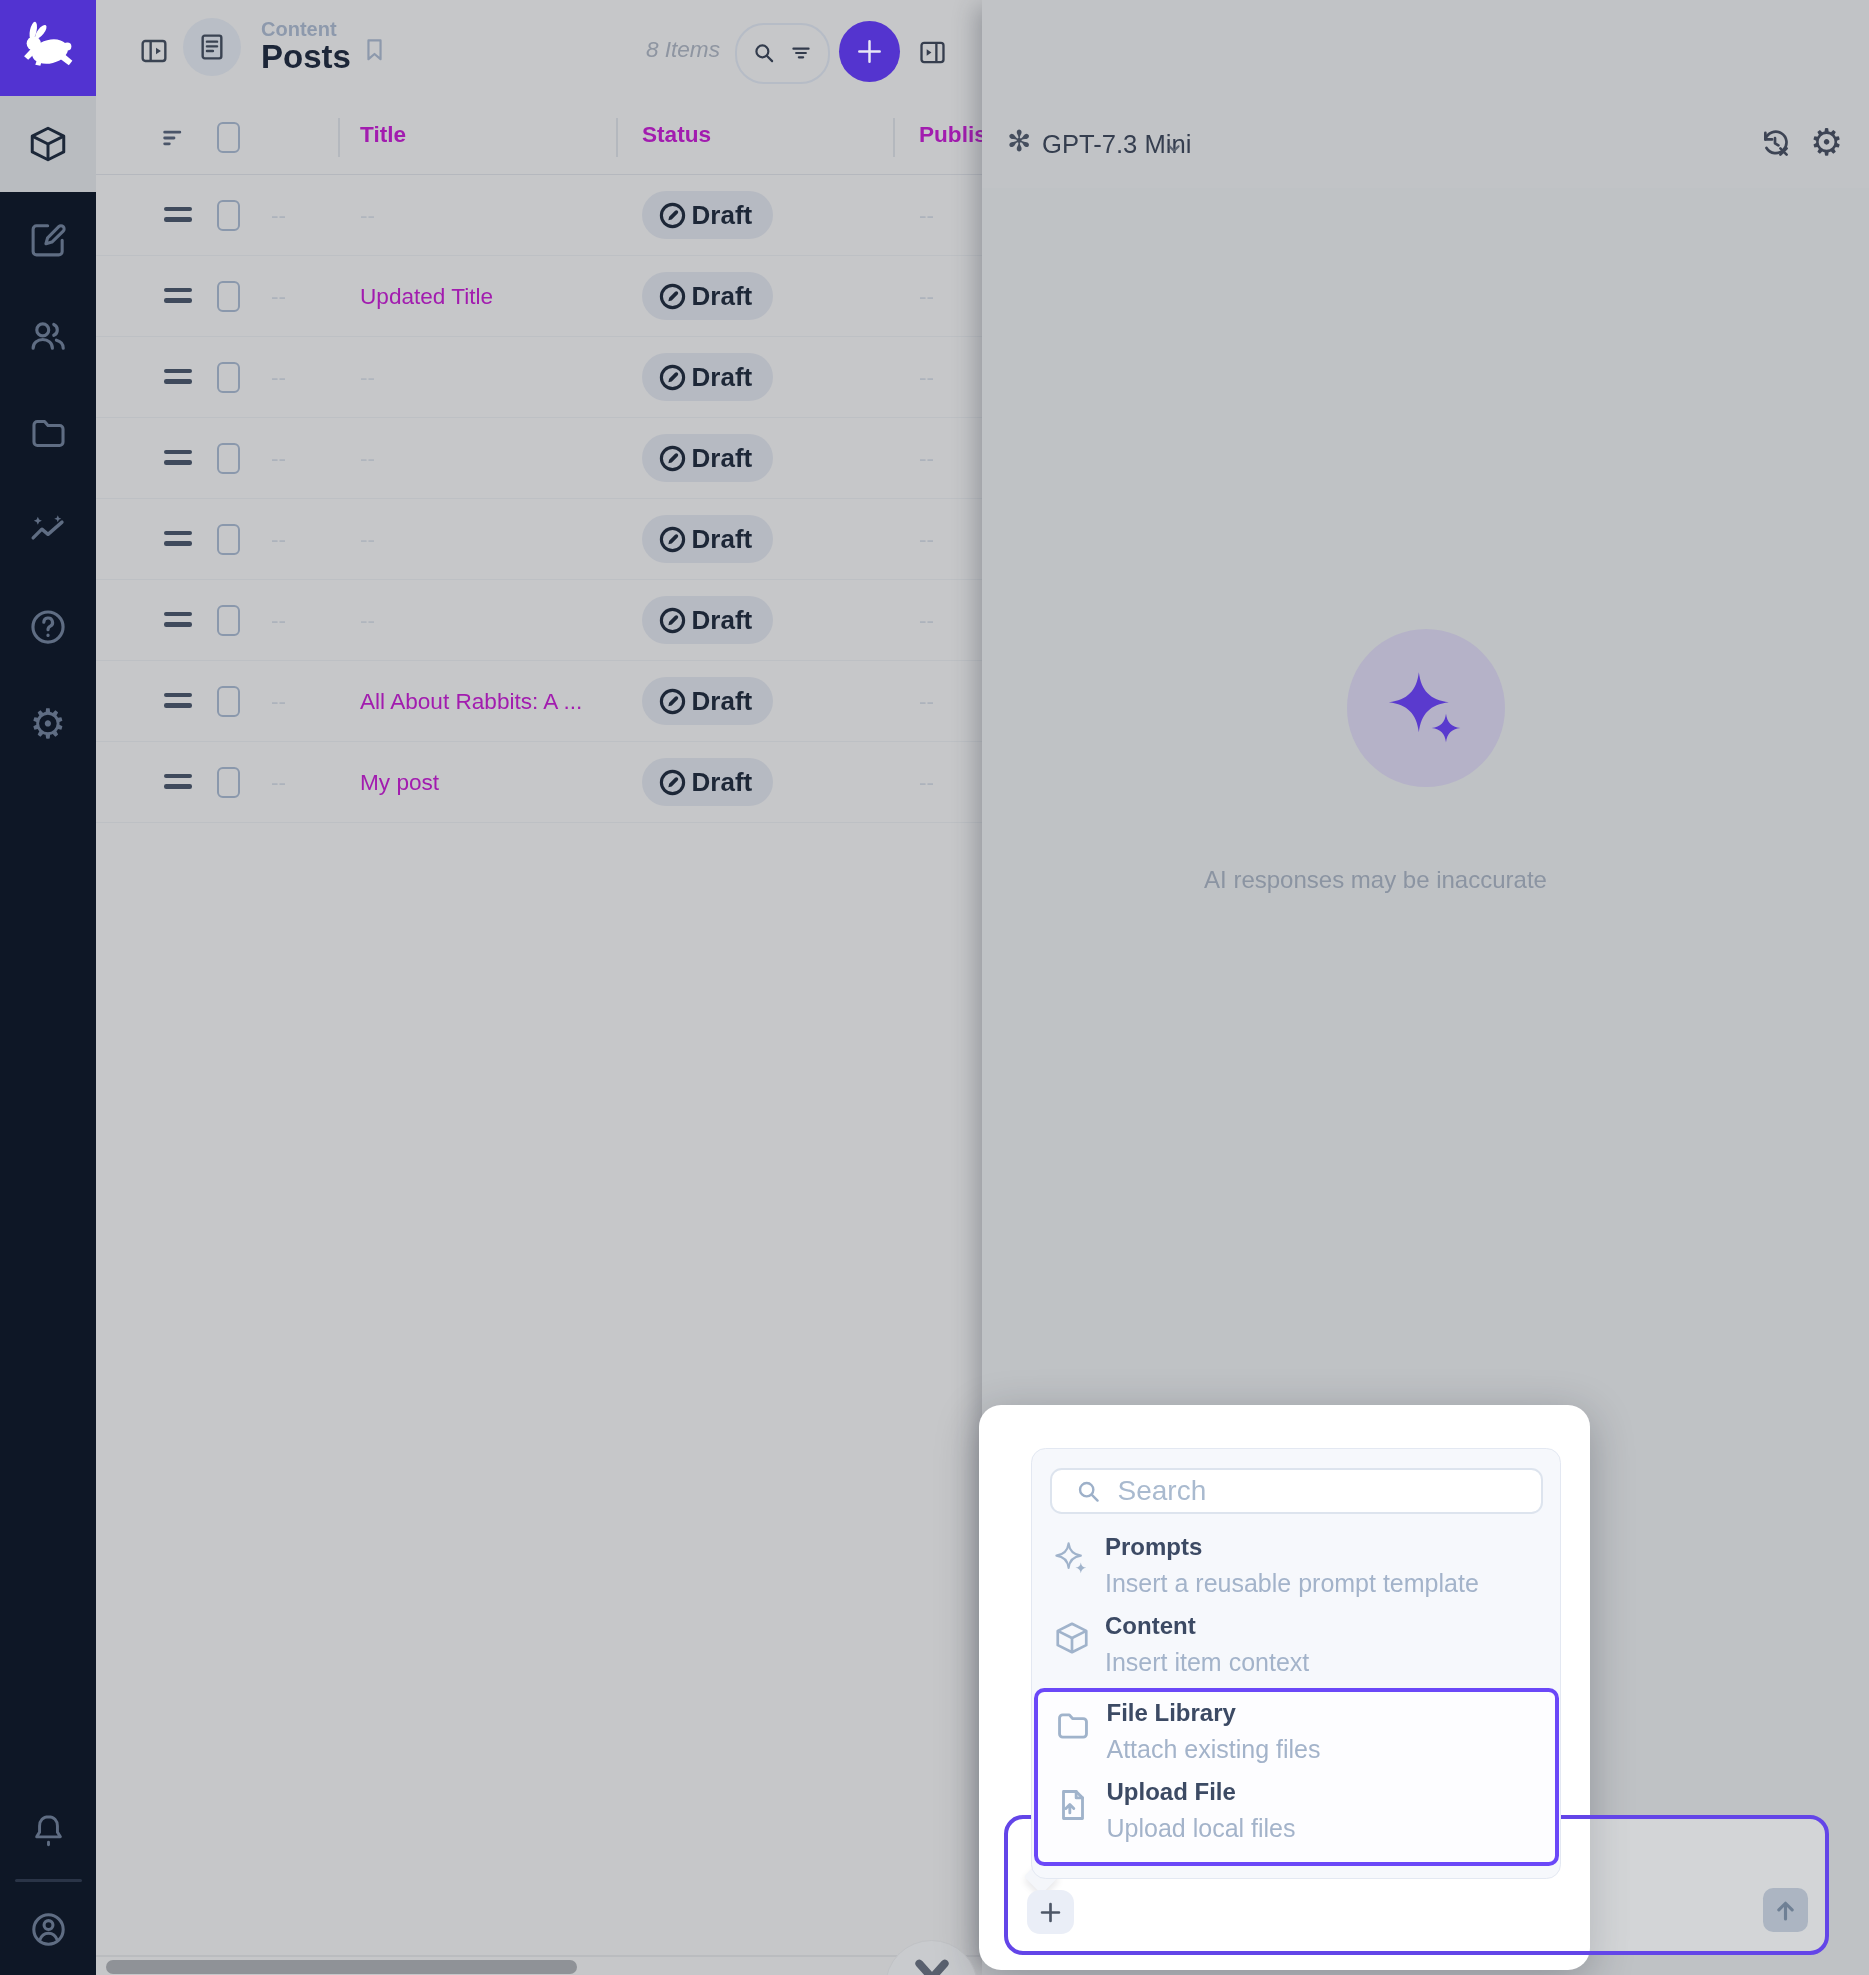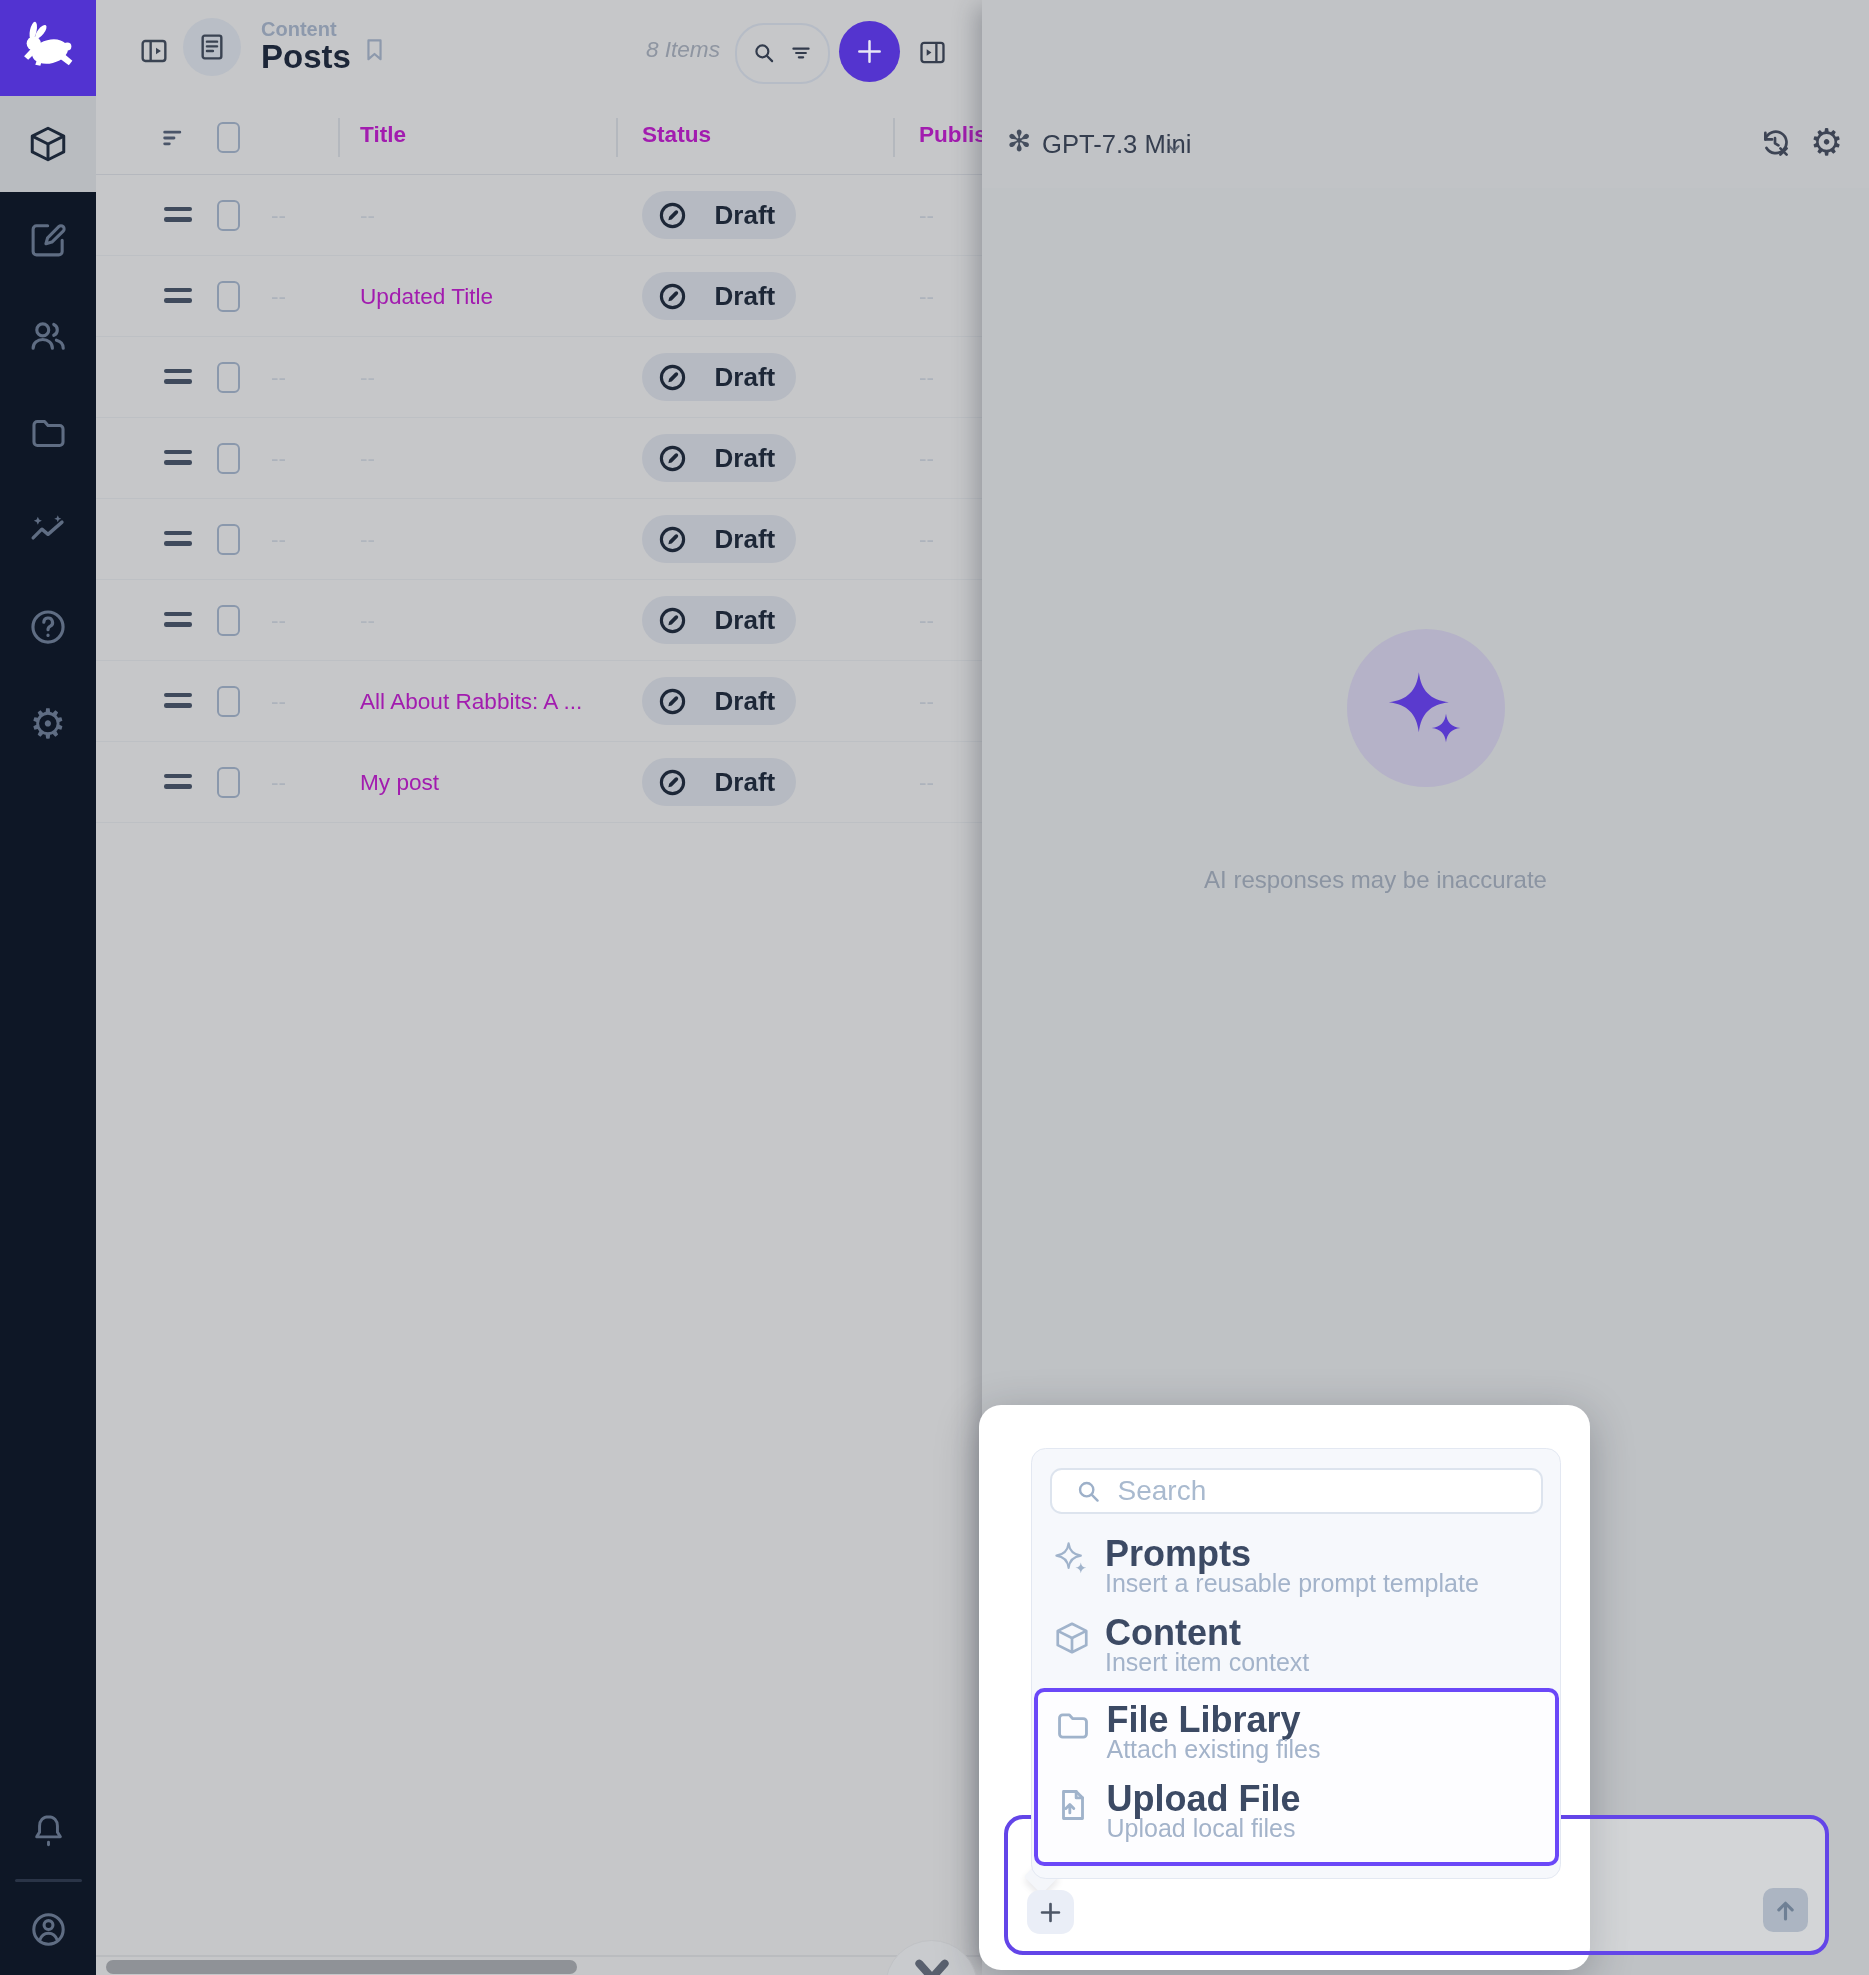--- a/index.html
+++ b/index.html
@@ -43,21 +43,21 @@
   .thead .cbox{position:absolute;left:121px;top:20px;}
   .rows{position:absolute;left:0;top:175px;width:887px;}
   .row{position:relative;width:887px;height:81px;border-bottom:1.5px solid #bdc0c4;box-sizing:border-box;}
   .row .handle{position:absolute;left:68px;top:32px;width:28px;height:16px;color:#3f4a5c;}
   .row .handle div{height:4.4px;background:#3f4a5c;border-radius:2.2px;margin-bottom:5.8px;}
   .row .cbox{position:absolute;left:121px;top:25px;}
   .cell-thumb{position:absolute;left:175px;top:28px;font-size:22.6px;color:#adb3bc;}
   .cell-title{position:absolute;left:264px;top:28px;font-size:22.6px;color:#a21caf;white-space:nowrap;}
   .cell-title.empty{color:#b0b6be;}
   .status-chip{position:absolute;left:546px;top:16px;height:48px;padding:0 20.5px 0 14.6px;border-radius:24px;
-      background:#b6bac2;display:flex;align-items:center;gap:27px;}
+      background:#b6bac2;display:flex;align-items:center;gap:4px;}
   .status-chip span{font-size:26px;font-weight:600;color:#1d2737;}
   .status-chip svg{color:#1d2737;}
   .cell-publish{position:absolute;left:823px;top:28px;font-size:22.6px;color:#adb3bc;}
 
   .track-line{position:absolute;left:0;top:1955px;width:887px;height:1.5px;background:#babcbf;}
   .hscroll{position:absolute;left:10.2px;top:1960px;width:471px;height:14px;border-radius:7.3px;background:#8f9297;}
 
   
   .fab{position:absolute;left:885px;top:1940px;width:93px;height:93px;border-radius:50%;
       background:#c9cbce;border:1.5px solid #c0c2c5;box-sizing:border-box;
@@ -100,21 +100,21 @@
       background:#f6f8fc;border:1.5px solid #e3e8f2;box-sizing:border-box;z-index:20;overflow:hidden;}
   .menu-search{position:relative;margin:19px 17.5px 0 17.5px;height:46px;border-radius:11.7px;
       background:#ffffff;border:2.2px solid #dde4ee;box-sizing:border-box;display:flex;align-items:center;}
   .menu-search svg{margin:0 13px 0 22px;color:#9db0c9;flex:none;}
   .menu-search input{border:0;outline:0;background:transparent;font-family:"Liberation Sans",sans-serif;
       font-size:28px;color:#3c4a64;width:100%;}
   .menu-search input::placeholder{color:#a9bacf;}
   .menu-list{margin-top:16px;}
   .menu-item{position:relative;height:79px;}
   .menu-item .mi-icon{position:absolute;left:20.5px;top:10.2px;color:#a0b3cb;}
-  .mi-label{position:absolute;left:73px;top:2.9px;font-size:36px;font-weight:600;color:#3c4a64;}
+  .mi-label{position:absolute;left:73px;top:2.9px;font-size:24px;font-weight:600;color:#3c4a64;}
   .mi-desc{position:absolute;left:73px;top:39px;font-size:25px;color:#a3b3ca;}
   .highlight-rect{margin:0 1.5px;border:4.4px solid #6b48f8;border-radius:10.2px;background:#fdfdff;
       padding:4.4px 0 7.3px 0;}
   .highlight-rect .menu-item .mi-icon{left:16px;}
   .highlight-rect .mi-label{left:69px;}
   .highlight-rect .mi-desc{left:69px;}
 </style>
 </head>
 <body>
 

